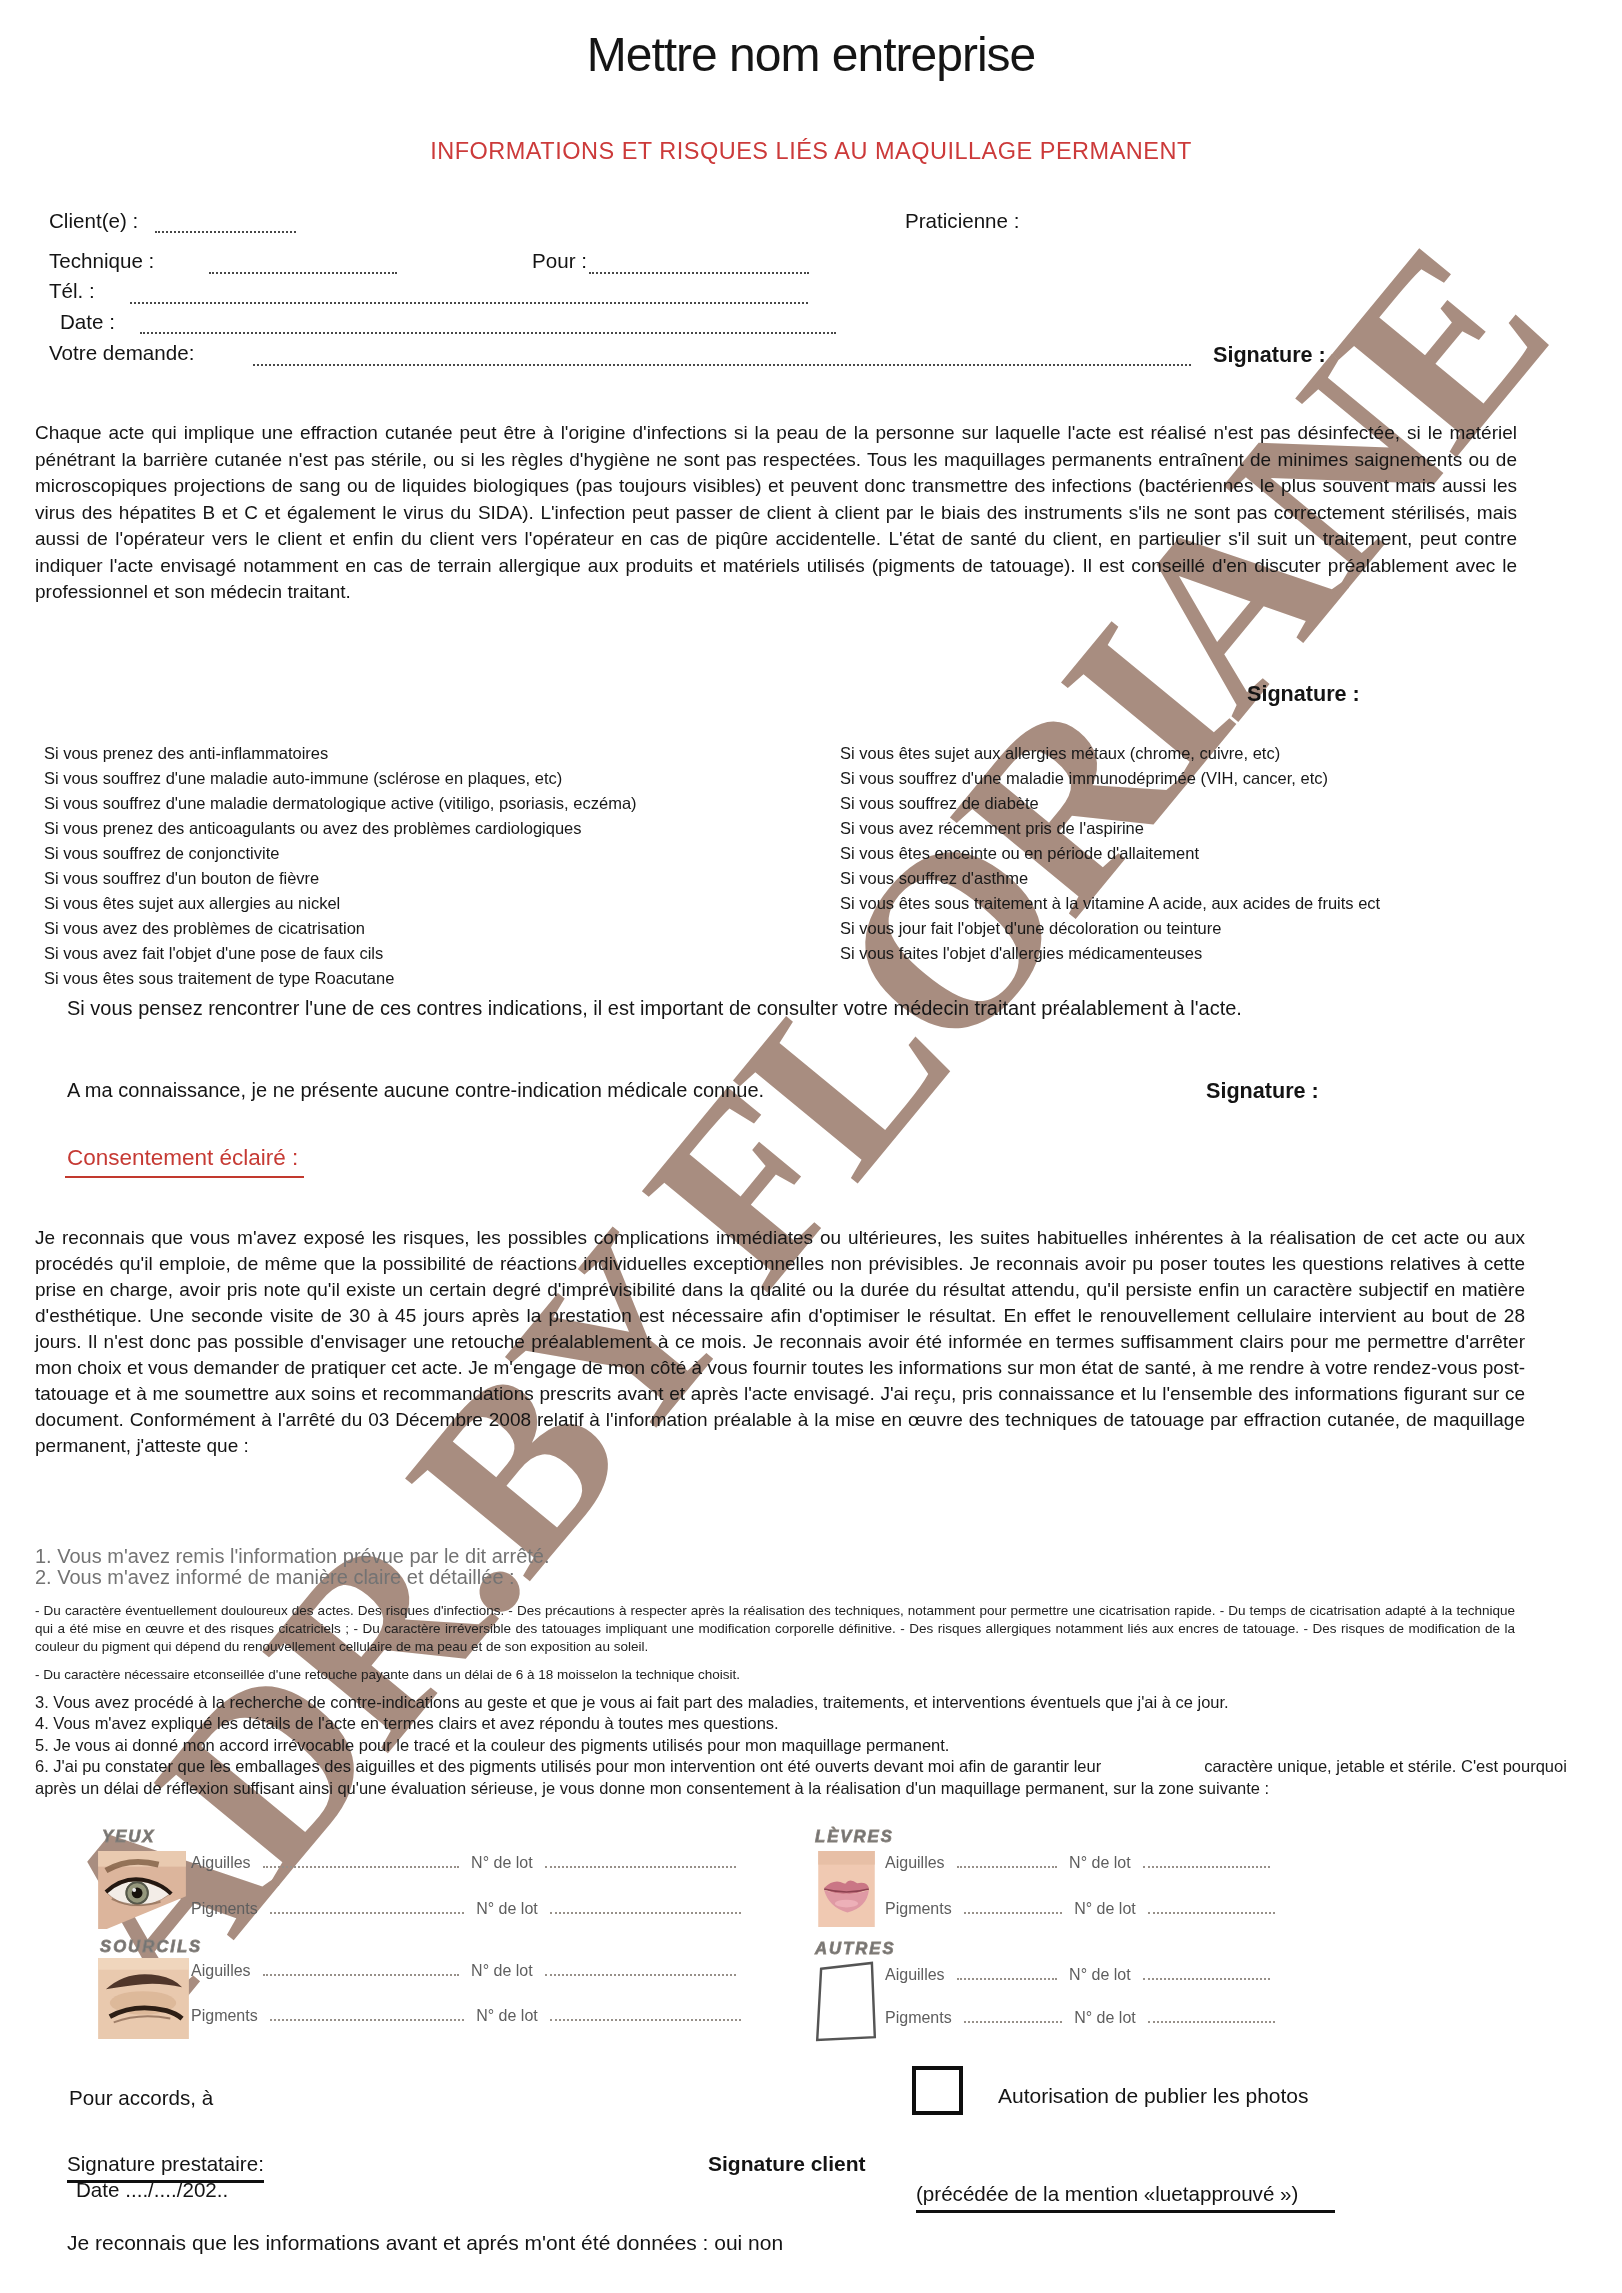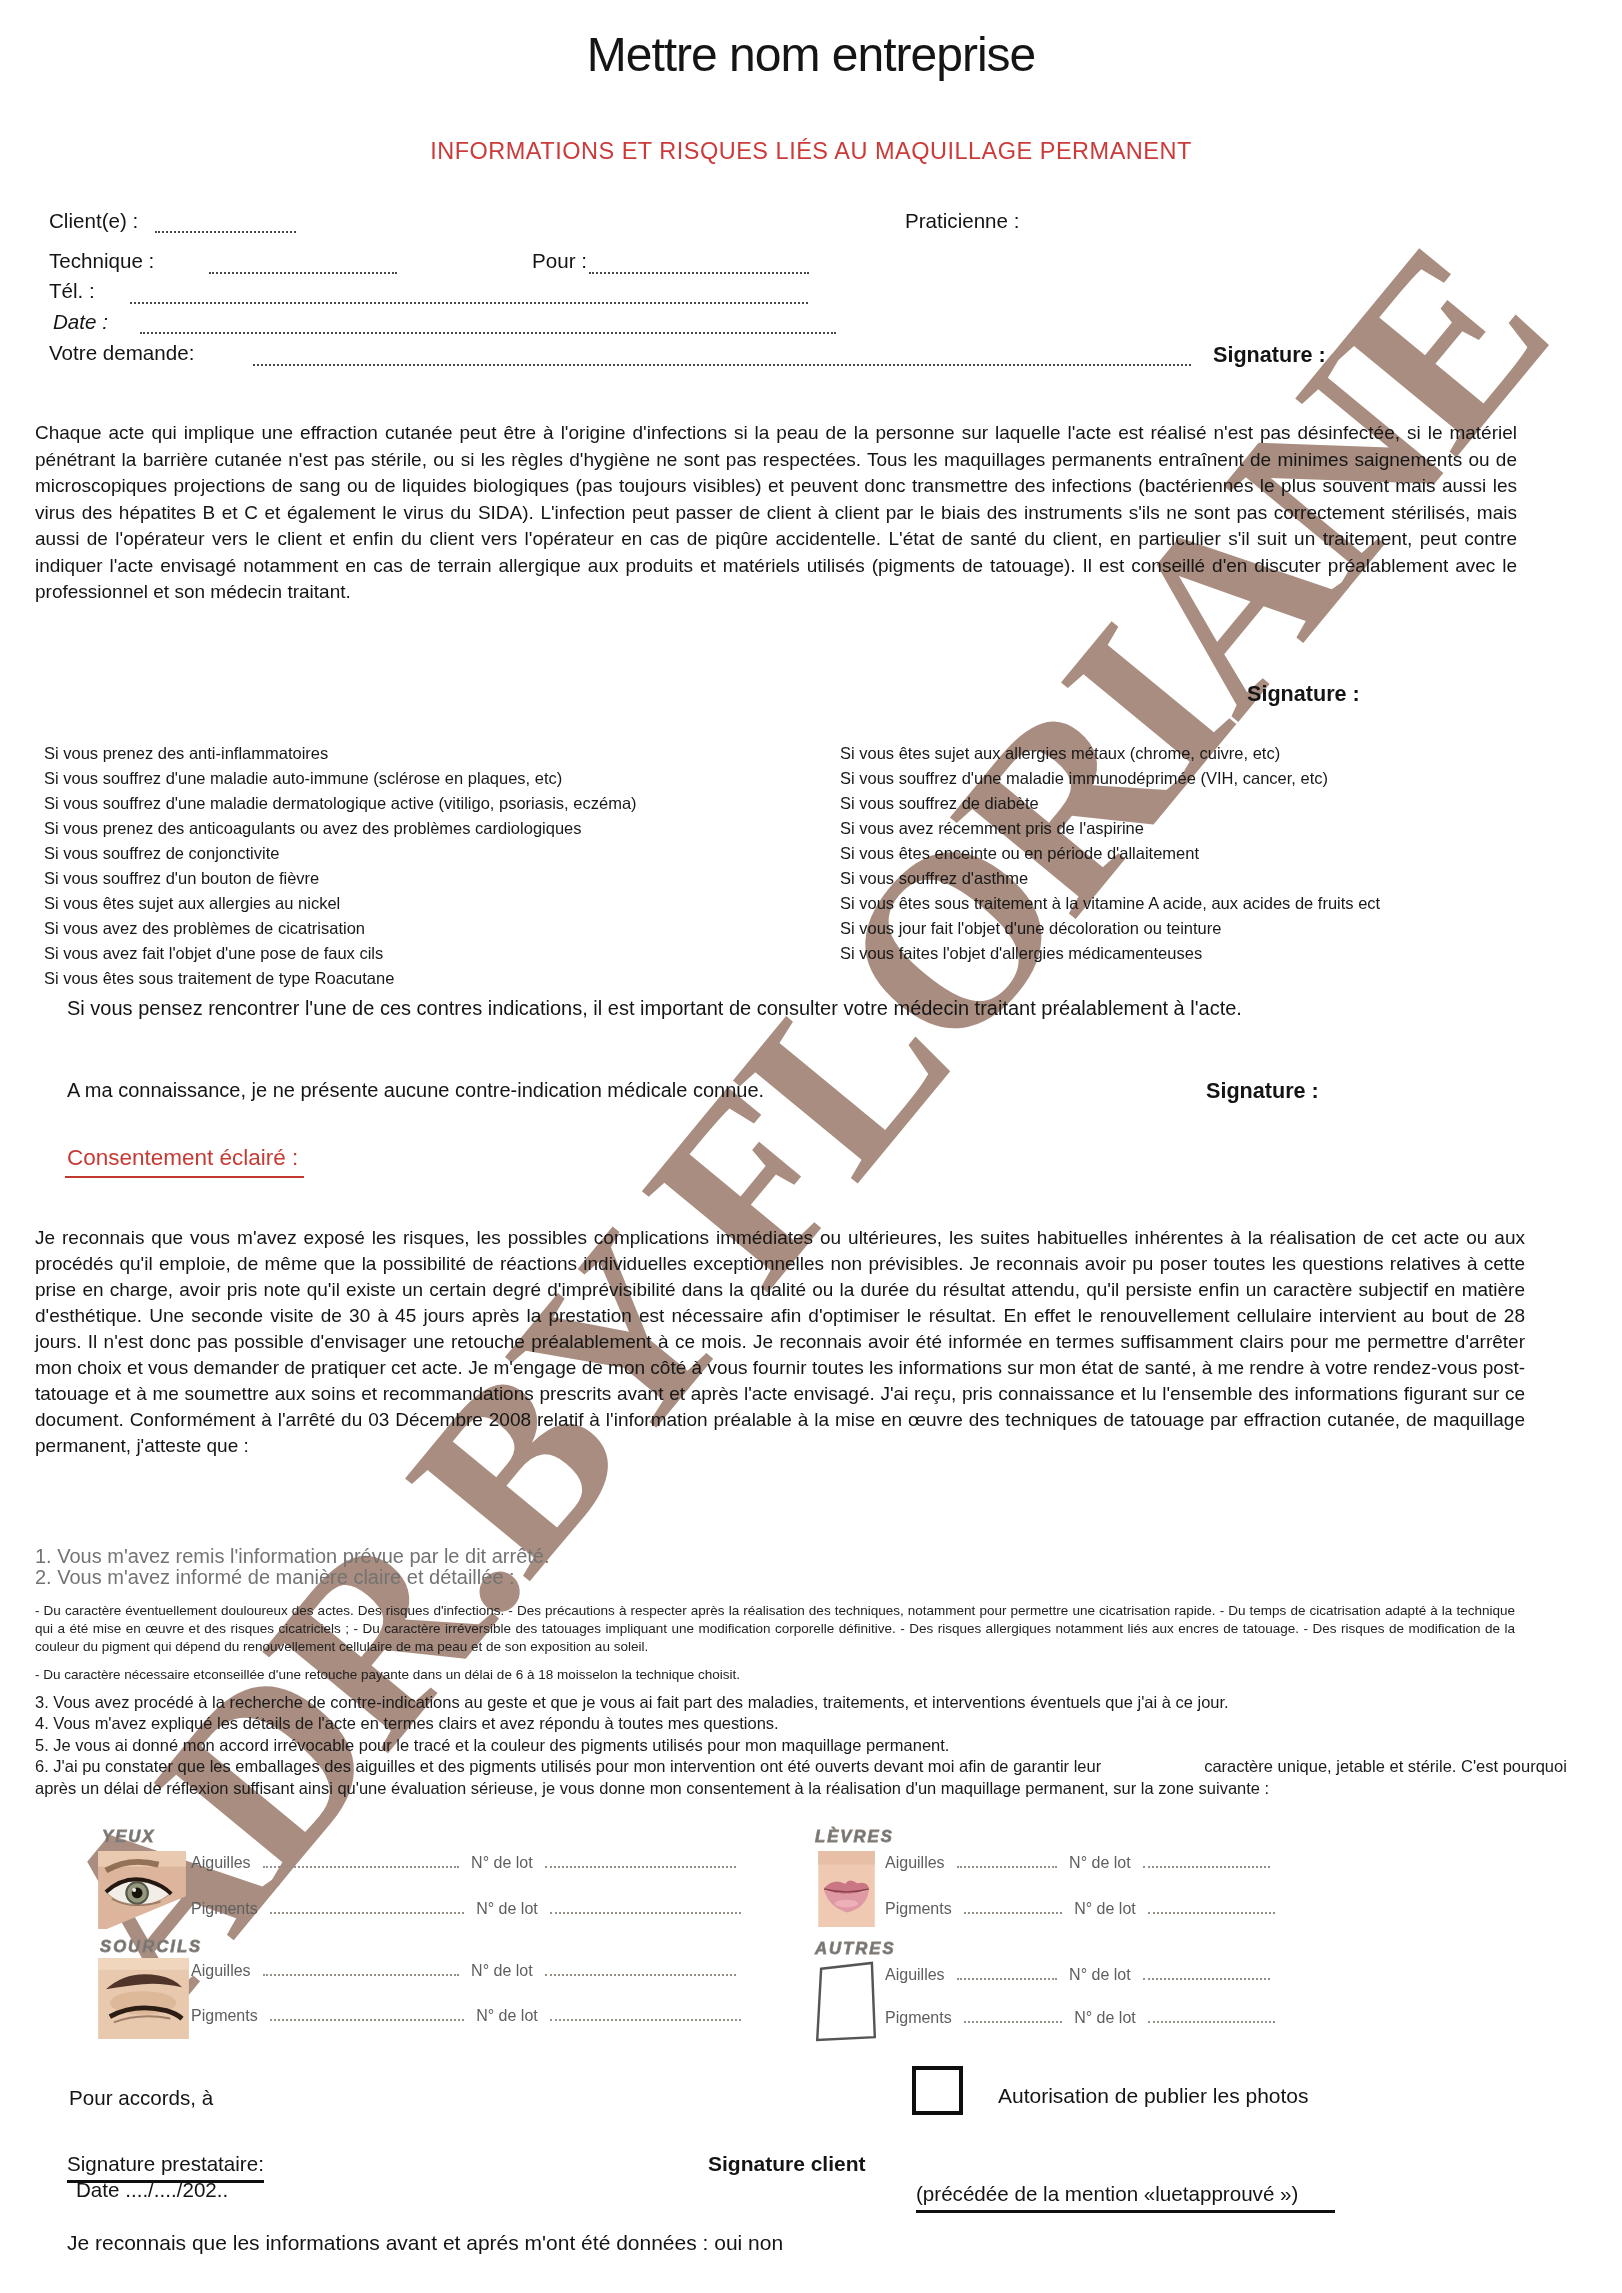--- a/index.html
+++ b/index.html
@@ -55,21 +55,21 @@
     <span class="abs lbl" style="left:905px;top:209px;">Praticienne :</span>
 
     <span class="abs lbl" style="left:49px;top:249px;">Technique :</span>
     <div class="dots" style="left:209px;top:272px;width:188px;"></div>
     <span class="abs lbl" style="left:532px;top:249px;">Pour :</span>
     <div class="dots" style="left:589px;top:272px;width:220px;"></div>
 
     <span class="abs lbl" style="left:49px;top:279px;">Tél. :</span>
     <div class="dots" style="left:130px;top:302px;width:678px;"></div>
 
-    <span class="abs lbl" style="left:53px;top:310px;font-style:italic;">Date :</span>
+    <span class="abs lbl" style="left:60px;top:310px;">Date :</span>
     <div class="dots" style="left:140px;top:332px;width:696px;"></div>
 
     <span class="abs lbl" style="left:49px;top:341px;">Votre demande:</span>
     <div class="dots" style="left:253px;top:364px;width:938px;"></div>
     <span class="abs lbl bold" style="left:1213px;top:342px;font-size:21.6px;">Signature :</span>
 
     <div class="abs para" style="left:35px;top:420px;width:1482px;">Chaque acte qui implique une effraction cutanée peut être à l'origine d'infections si la peau de la personne sur laquelle l'acte est réalisé n'est pas désinfectée, si le matériel pénétrant la barrière cutanée n'est pas stérile, ou si les règles d'hygiène ne sont pas respectées. Tous les maquillages permanents entraînent de minimes saignements ou de microscopiques projections de sang ou de liquides biologiques (pas toujours visibles) et peuvent donc transmettre des infections (bactériennes le plus souvent mais aussi les virus des hépatites B et C et également le virus du SIDA). L'infection peut passer de client à client par le biais des instruments s'ils ne sont pas correctement stérilisés, mais aussi de l'opérateur vers le client et enfin du client vers l'opérateur en cas de piqûre accidentelle. L'état de santé du client, en particulier s'il suit un traitement, peut contre indiquer l'acte envisagé notamment en cas de terrain allergique aux produits et matériels utilisés (pigments de tatouage). Il est conseillé d'en discuter préalablement avec le professionnel et son médecin traitant.</div>
 
     <span class="abs lbl bold" style="left:1247px;top:681px;font-size:21.6px;">Signature :</span>
 

